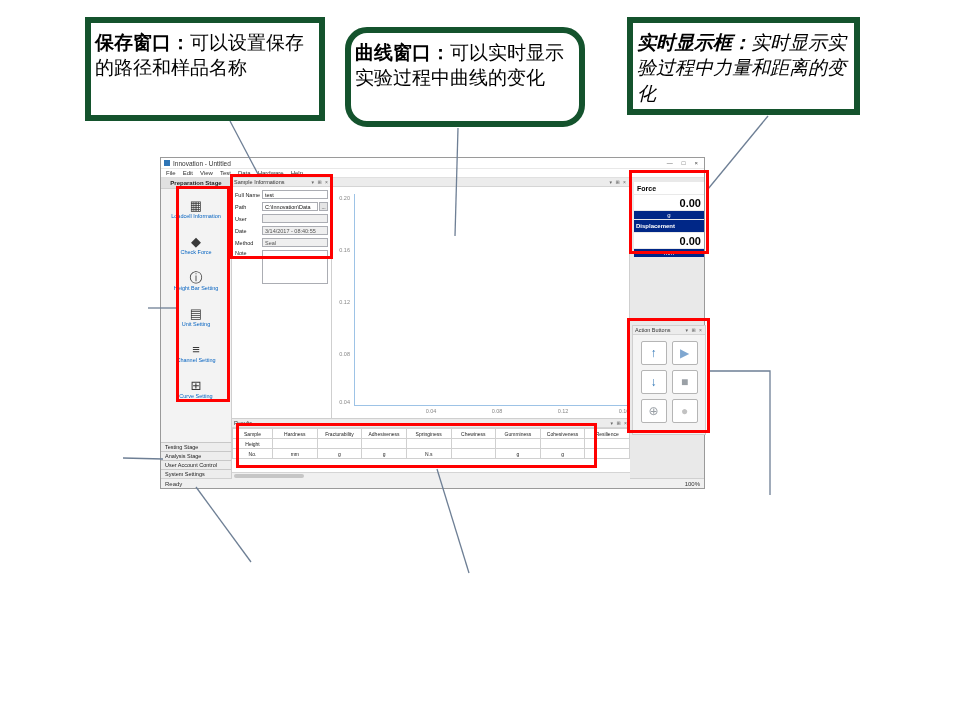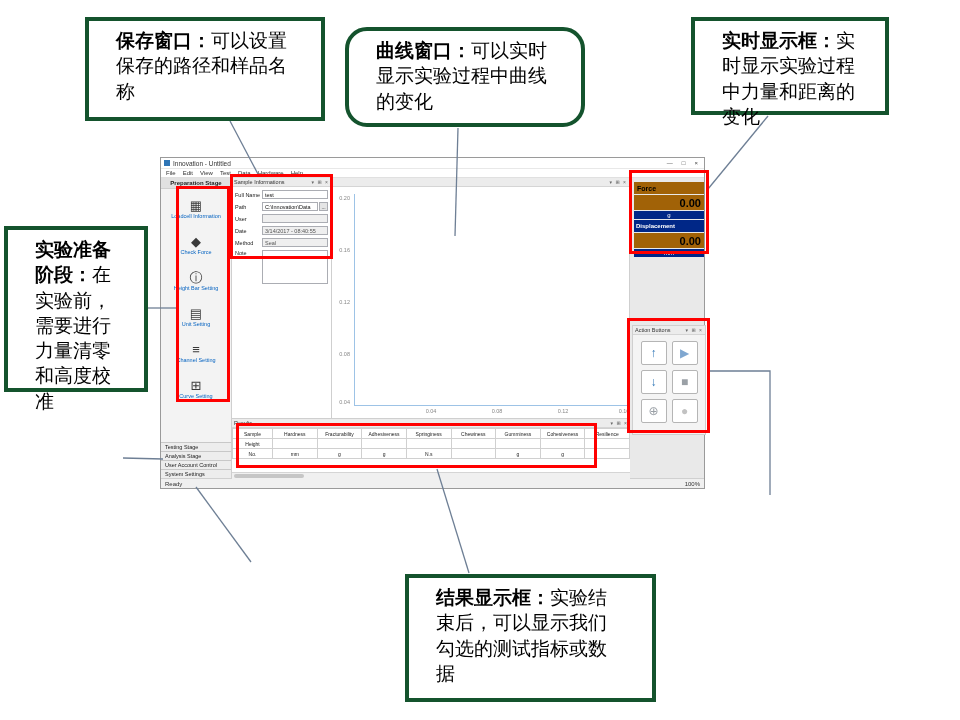--- a/index.html
+++ b/index.html
@@ -1,26 +1,26 @@
 <!DOCTYPE html>
 <html><head>
 <meta charset="utf-8">
 <style>
   * { margin:0; padding:0; box-sizing:border-box; }
   html,body { width:960px; height:720px; }
   body { font-family:"Liberation Sans","DejaVu Sans",sans-serif; background:#fff; position:relative; overflow:hidden; }
   .canvas { position:absolute; left:0; top:0; width:960px; height:720px; background:#fff; }
 
   
-  .callout { position:absolute; background:#fff; border:4px solid #14532d; padding:7px 27px;
+  .callout { position:absolute; background:#fff; border:6px solid #14532d; padding:7px 4px;
              font-size:19px; line-height:1.33; color:#000; z-index:7; word-break:break-all; }
   .callout .term { font-weight:bold; }
   #c1 { left:85px;  top:17px;  width:240px; height:104px; }
   #c2 { left:345px; top:27px;  width:240px; height:100px;border-radius:22px; }
-  #c3 { left:691px; top:17px;  width:198px; height:98px; }
+  #c3 { left:627px; top:17px;  width:233px; height:98px;font-style:italic; }
   #c4 { left:4px;   top:226px; width:144px; height:166px; }
   #c5 { left:2px;   top:399px; width:121px; height:233px; }
   #c6 { left:145px; top:562px; width:244px; height:97px; }
   #c7 { left:405px; top:574px; width:251px; height:128px; }
   #c8 { left:669px; top:495px; width:273px; height:161px; }
 
   svg.connectors { position:absolute; left:0; top:0; z-index:5; pointer-events:none; }
   .redbox { position:absolute; border:3px solid #ff0000; z-index:6; pointer-events:none; }
   #rb1 { left:176px; top:186px; width:54px;  height:216px; }
   #rb2 { left:230px; top:174px; width:103px; height:85px; }
@@ -76,21 +76,21 @@
   .chartpanel { position:absolute; left:100px; top:0; width:298px; height:240px; background:#fff;
                 border-right:1px solid #cfcfcf; }
   .plotarea { position:absolute; left:22px; top:16px; width:274px; height:212px;
               border-left:1px solid #9dc3e6; border-bottom:1px solid #9dc3e6; }
   .ytick { position:absolute; font-size:5.5px; color:#888; transform:translateY(-50%); right:279px; }
   .xtick { position:absolute; font-size:5.5px; color:#888; transform:translateX(-50%); top:230px; }
 
   
   .forcepanel { position:absolute; left:402px; top:4px; width:70px; }
   .fp-row { width:100%; margin-bottom:1px; display:flex; align-items:center; }
-  .fp-green { background:#a16207; color:#000; }
+  .fp-green { background:#ffffff; color:#000; }
   .fp-navy  { background:#002787; color:#fff; justify-content:center; }
   .fp-name  { height:12px; font-size:7px; font-weight:bold; padding-left:3px; }
   .fp-name.fp-navy { font-size:6px; font-weight:bold; padding-left:2px; justify-content:flex-start; }
   .fp-val   { height:15px; font-size:11px; font-weight:bold; justify-content:flex-end; padding-right:3px; }
   .fp-unit  { height:8px; font-size:6px; }
 
   
   .actionpanel { position:absolute; left:400px; top:147px; width:74px; height:110px;
                  background:#f4f4f4; border:1px solid #cfcfcf; display:flex; flex-direction:column; }
   .ab-grid { display:grid; grid-template-columns:repeat(2,26px); gap:5px; padding:6px; justify-content:center; }
@@ -351,20 +351,14 @@
 
   <div class="callout" id="c1">
     <span class="term">保存窗口：</span><span class="desc">可以设置保存的路径和样品名称</span>
   </div>
   <div class="callout" id="c2">
     <span class="term">曲线窗口：</span><span class="desc">可以实时显示实验过程中曲线的变化</span>
   </div>
   <div class="callout" id="c3">
     <span class="term">实时显示框：</span><span class="desc">实时显示实验过程中力量和距离的变化</span>
   </div>
-  <div class="callout" id="c4">
-    <span class="term">实验准备阶段：</span><span class="desc">在实验前，需要进行力量清零和高度校准</span>
-  </div>
-  <div class="callout" id="c7">
-    <span class="term">结果显示框：</span><span class="desc">实验结束后，可以显示我们勾选的测试指标或数据</span>
-  </div>
 
 </div>
 
 </body></html>

